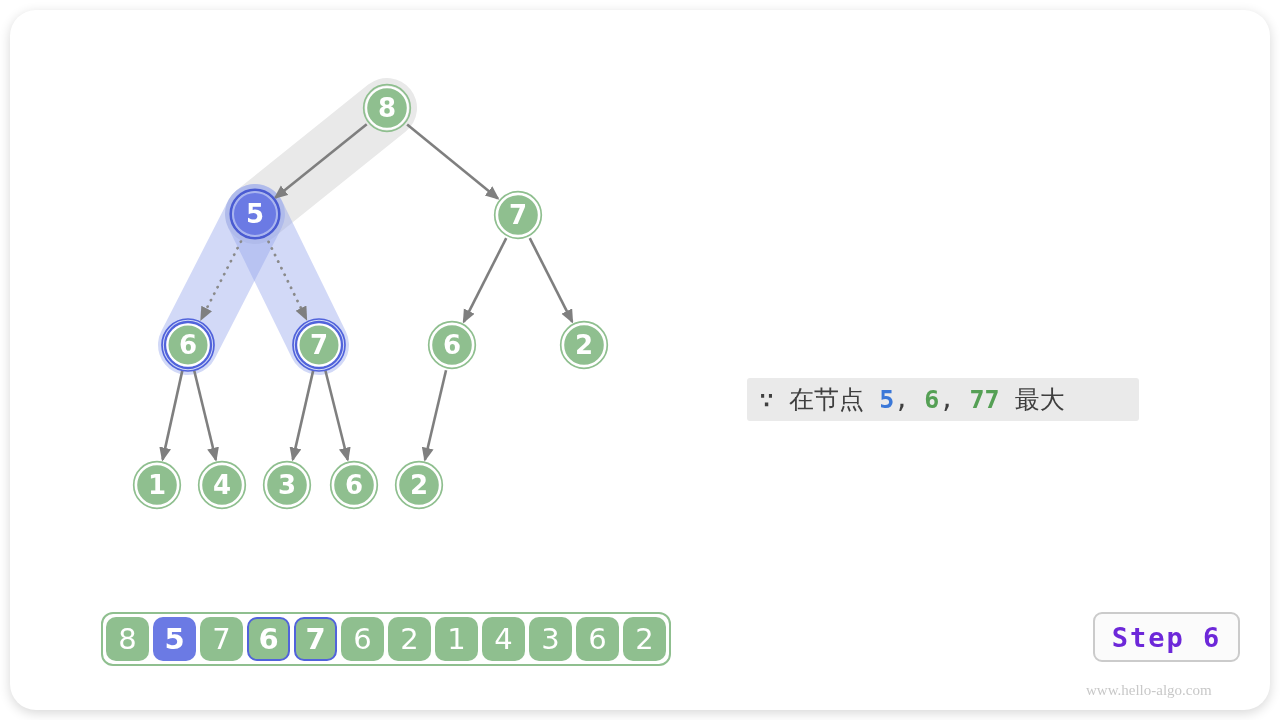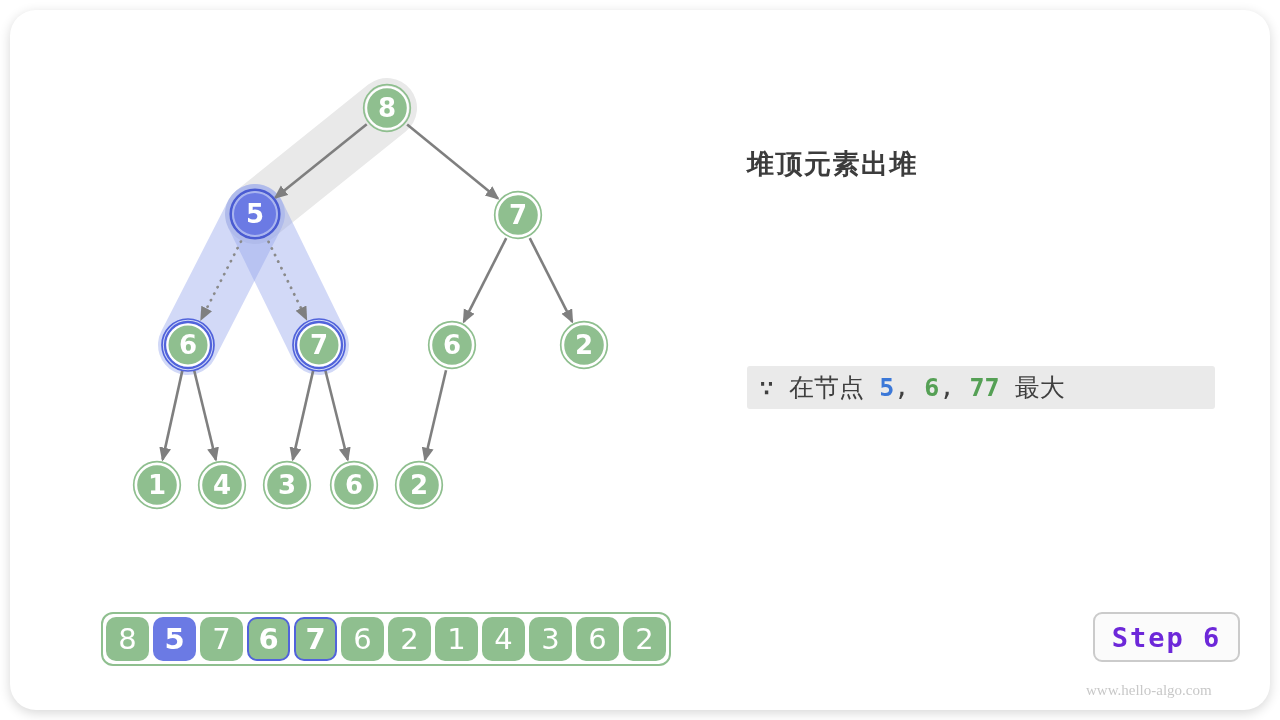--- a/index.html
+++ b/index.html
@@ -9,21 +9,21 @@
           background:#ffffff; border-radius:26px;
           box-shadow:0 3px 12px rgba(0,0,0,0.16); }
   #tree-svg { position:absolute; left:0; top:0; }
 
   .panel-title { position:absolute; left:737px; top:136px; font-size:27px; font-weight:bold;
                  color:#3c3c3c; letter-spacing:1.5px;
                  font-family:"DejaVu Sans", sans-serif; }
   .steps { position:absolute; left:737px; top:207px; }
   .step-line { font-size:26px; line-height:32px; margin-bottom:20px; color:#454545;
                letter-spacing:1px; font-family:"DejaVu Sans Mono","DejaVu Sans", sans-serif; }
-  .note-box { position:absolute; left:737px; top:356px; width:468px; height:43px;
+  .note-box { position:absolute; left:737px; top:368px; width:392px; height:43px;
               background:#eaeaea; border-radius:3px; display:flex; align-items:center;
               padding:0 12px; font-size:25px; color:#3f3f3f;
               font-family:"DejaVu Sans Mono","DejaVu Sans", sans-serif; white-space:pre; }
 
   .array-wrap { position:absolute; left:91px; top:602px; display:flex; gap:4px;
                 padding:3px; background:#ffffff; border:2px solid #8FBF8F;
                 border-radius:12px; }
   .cell { width:43px; height:44px; border-radius:10px; display:flex; align-items:center;
           justify-content:center; font-size:29px; color:#ffffff;
           font-family:"DejaVu Sans", sans-serif; }
@@ -118,21 +118,20 @@
                <circle cx="344" cy="475" r="20.8" fill="#8FBF8F" stroke="#ffffff" stroke-width="2"></circle>
         <text x="344" y="475" dy=".36em" text-anchor="middle" fill="#ffffff" font-family="DejaVu Sans, sans-serif" font-size="26" font-weight="bold">6</text>
       </g>
       <g>
         <circle cx="409" cy="475" r="23.3" fill="none" stroke="#8FBF8F" stroke-width="1.7"></circle>
                <circle cx="409" cy="475" r="20.8" fill="#8FBF8F" stroke="#ffffff" stroke-width="2"></circle>
         <text x="409" y="475" dy=".36em" text-anchor="middle" fill="#ffffff" font-family="DejaVu Sans, sans-serif" font-size="26" font-weight="bold">2</text>
       </g>
     </svg>
 
-  <div class="panel-title">堆顶元素出堆</div>
 
 
   <div class="note-box" id="note-box"><span>∵ 在节点 </span><span style="font-weight: bold; color: rgb(59, 120, 216);">5</span><span>, </span><span style="font-weight: bold; color: rgb(85, 160, 85);">6</span><span>, </span><span style="font-weight: bold; color: rgb(85, 160, 85);">7</span><span style="font-weight: bold; color: rgb(85, 160, 85);">7</span><span> 最大</span></div>
 
   <div class="array-wrap" id="array-wrap">
       <div class="cell" style="background: rgb(143, 191, 143);">8</div>
       <div class="cell" style="background: rgb(107, 122, 228); font-weight: bold;">5</div>
       <div class="cell" style="background: rgb(143, 191, 143);">7</div>
       <div class="cell" style="background: rgb(143, 191, 143); border: 2.5px solid rgb(81, 99, 219); font-weight: bold;">6</div>
       <div class="cell" style="background: rgb(143, 191, 143); border: 2.5px solid rgb(81, 99, 219); font-weight: bold;">7</div>

